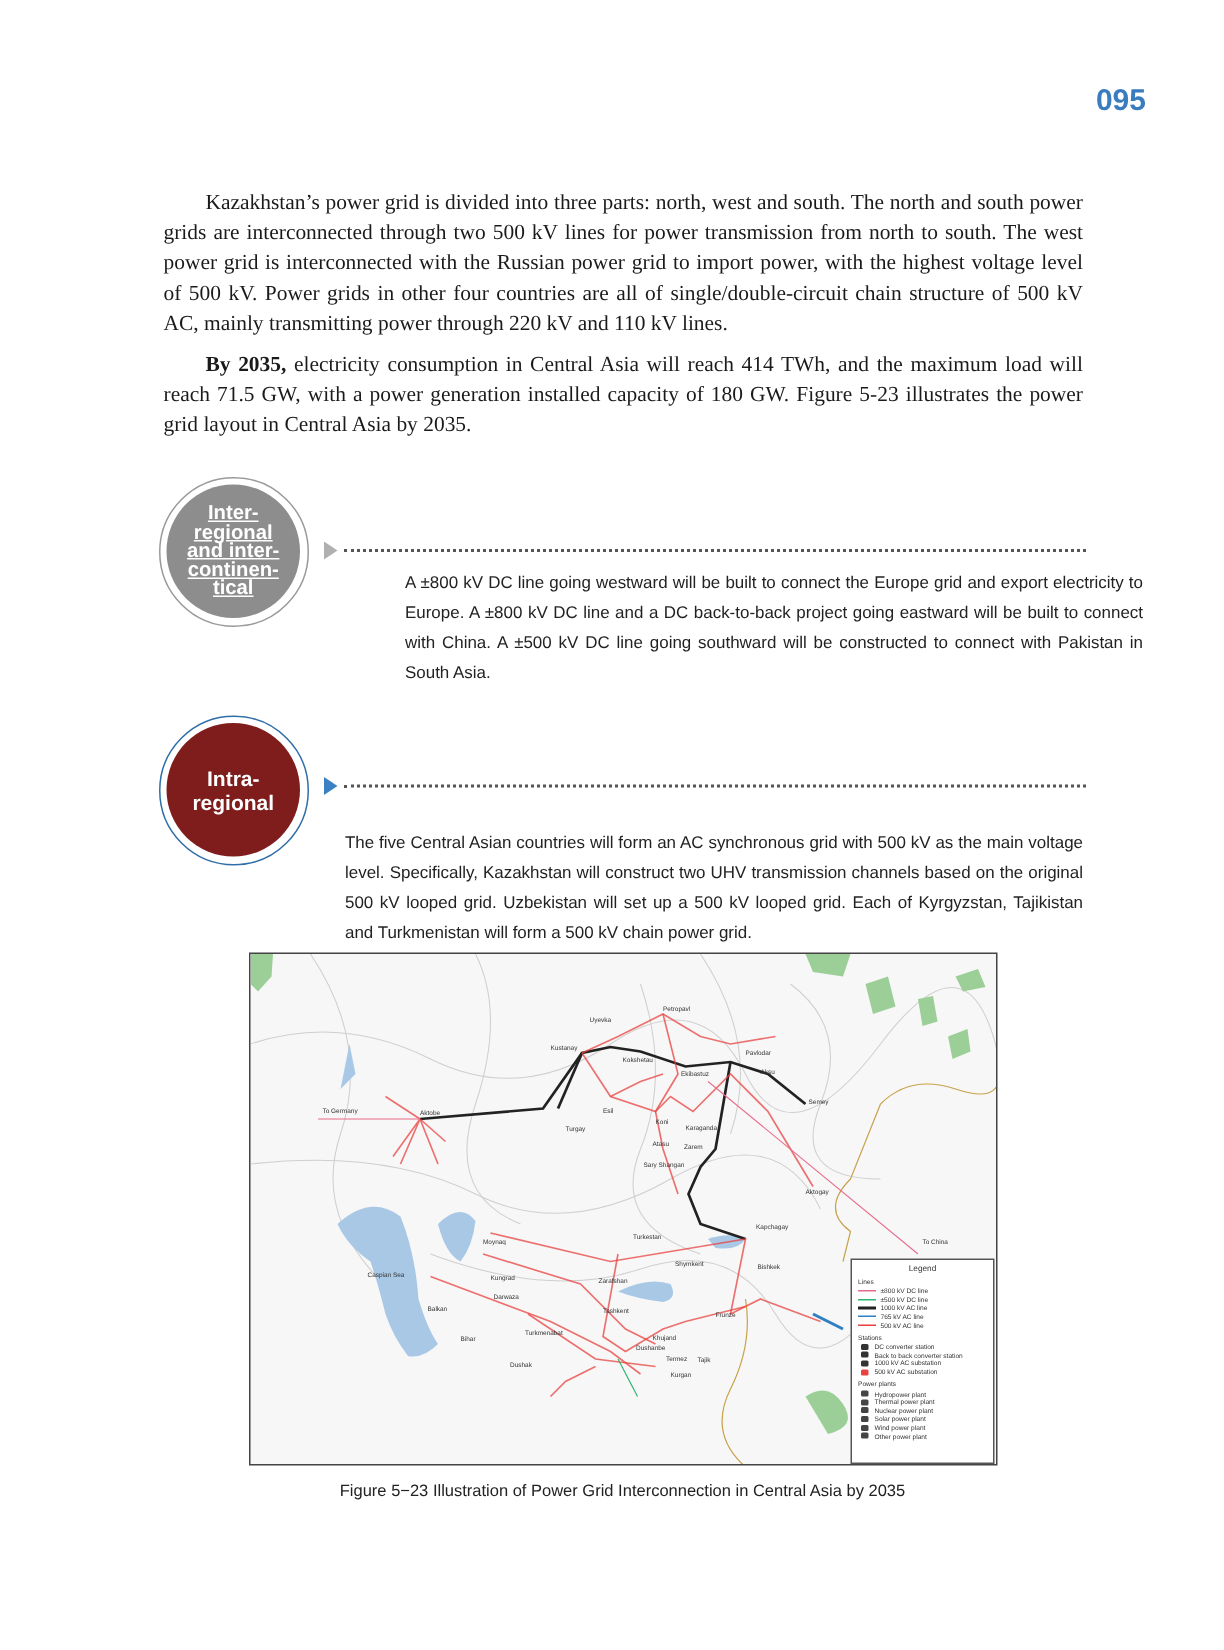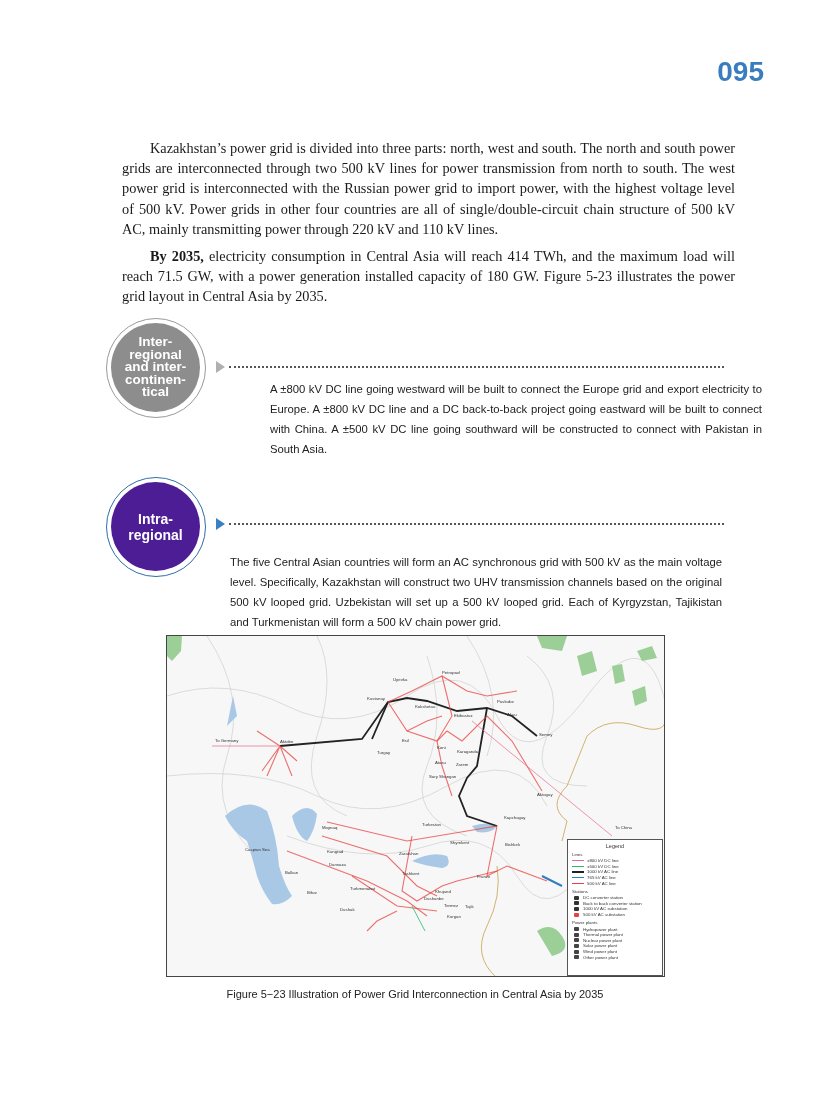--- a/index.html
+++ b/index.html
@@ -1,27 +1,27 @@
 <!DOCTYPE html>
 <html><head>
 <meta charset="utf-8">
 <style>
   html, body { margin: 0; padding: 0; background: #ffffff; }
   body { width: 816px; height: 1100px; position: relative; overflow: hidden; }
-  .page-num { position: absolute; right: 52px; top: 56px; font-family: "Liberation Sans", sans-serif; font-weight: bold; font-size: 28px; color: #3a7dbf; }
-  .body-text { position: absolute; left: 109px; width: 613px; font-family: "Liberation Serif", serif; font-size: 14.3px; line-height: 20.2px; color: #1a1a1a; text-align: justify; margin: 13px; }
+  .page-num { position: absolute; right: 52px; top: 56px; font-family: "Liberation Sans", sans-serif; font-weight: bold; font-size: 20px; color: #3a7dbf; }
+  .body-text { position: absolute; left: 109px; width: 613px; font-family: "Liberation Serif", serif; font-size: 14.3px; line-height: 20.2px; color: #1a1a1a; text-align: justify; margin: 0; }
   .body-text .indent { display: inline-block; width: 28px; }
   .p1 { top: 125px; }
   .p2 { top: 233px; }
   .circle-outer { position: absolute; width: 100px; height: 100px; border-radius: 50%; background: #fff; border: 1.5px solid #9a9a9a; box-sizing: border-box; }
   .circle-inner { position: absolute; left: 4px; top: 4px; width: 89px; height: 89px; border-radius: 50%; display: flex; align-items: center; justify-content: center; text-align: center; font-family: "Liberation Sans", sans-serif; font-weight: bold; color: #fff; }
   .c1 { left: 106px; top: 318px; }
-  .c1 .circle-inner { background: #8d8d8d; font-size: 13.5px; line-height: 12.5px; }
+  .c1 .circle-inner { background: #8d8d8d; font-size: 13.5px; line-height: 12.5px; text-decoration: underline; }
   .c2 { left: 106px; top: 477px; border-color: #2f6ea8; }
-  .c2 .circle-inner { background: #4c1d95; font-size: 14px; line-height: 16px; }
+  .c2 .circle-inner { background: #7f1d1d; font-size: 14px; line-height: 16px; }
   .arrow { position: absolute; width: 0; height: 0; border-top: 6px solid transparent; border-bottom: 6px solid transparent; border-left: 9px solid #b0b0b0; }
   .a1 { left: 216px; top: 361px; }
   .a2 { left: 216px; top: 518px; border-left-color: #3a80c2; }
   .dots { position: absolute; left: 229px; width: 495px; height: 0; border-top: 2px dotted #555; }
   .d1 { top: 366px; }
   .d2 { top: 523px; }
   .sec-text { position: absolute; left: 230px; width: 492px; font-family: "Liberation Sans", sans-serif; font-size: 11.3px; line-height: 20px; color: #222; text-align: justify; margin: 0; }
   .s1 { top: 379px; margin-left: 40px; }
   .s2 { top: 540px; margin-top: 12px; }
   .map { position: absolute; left: 166px; top: 635px; width: 499px; height: 342px; border: 1px solid #444; box-sizing: border-box; background: #f7f7f7; overflow: hidden; }

